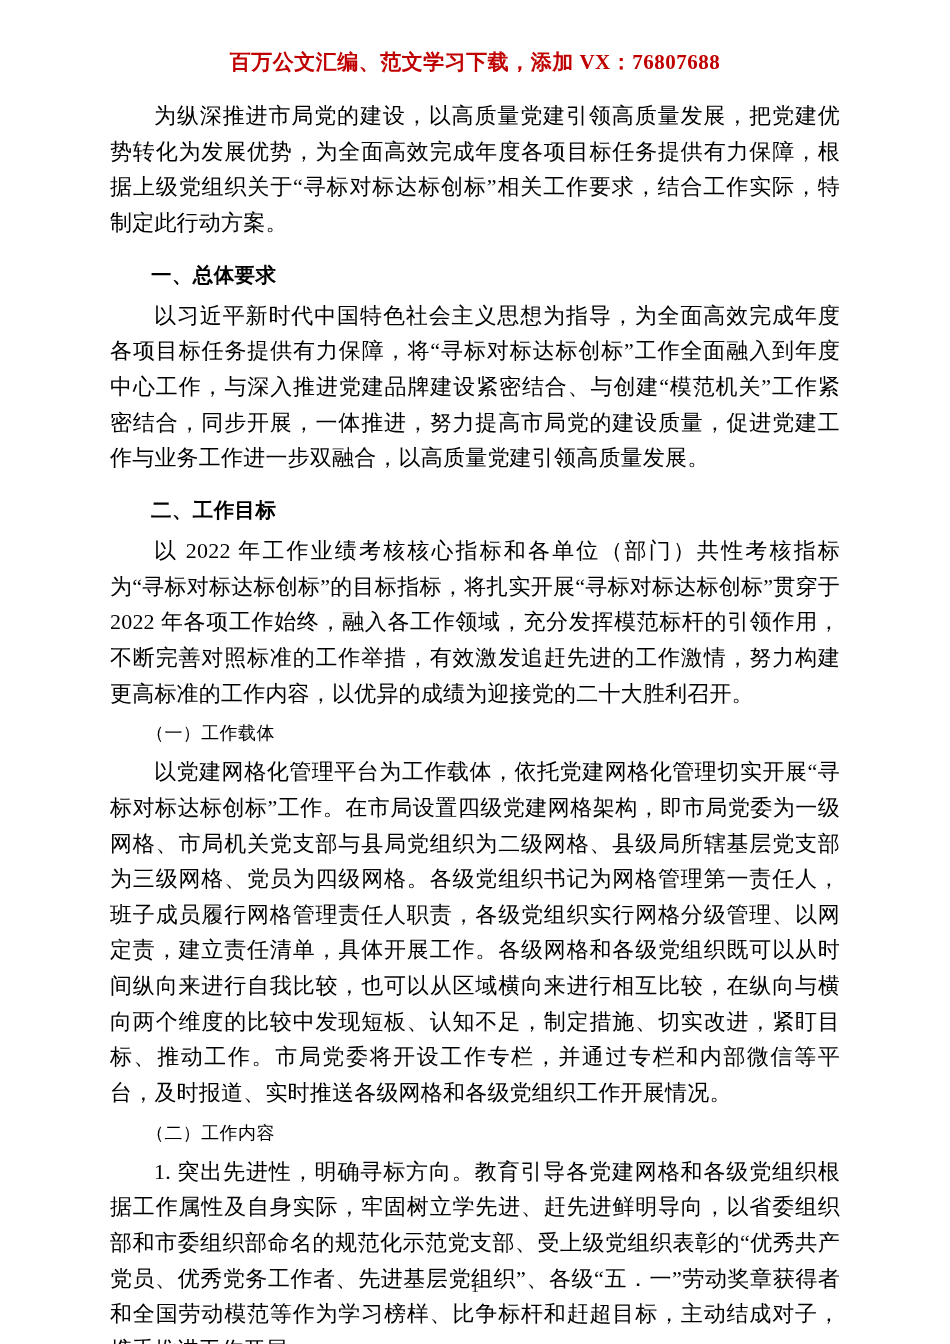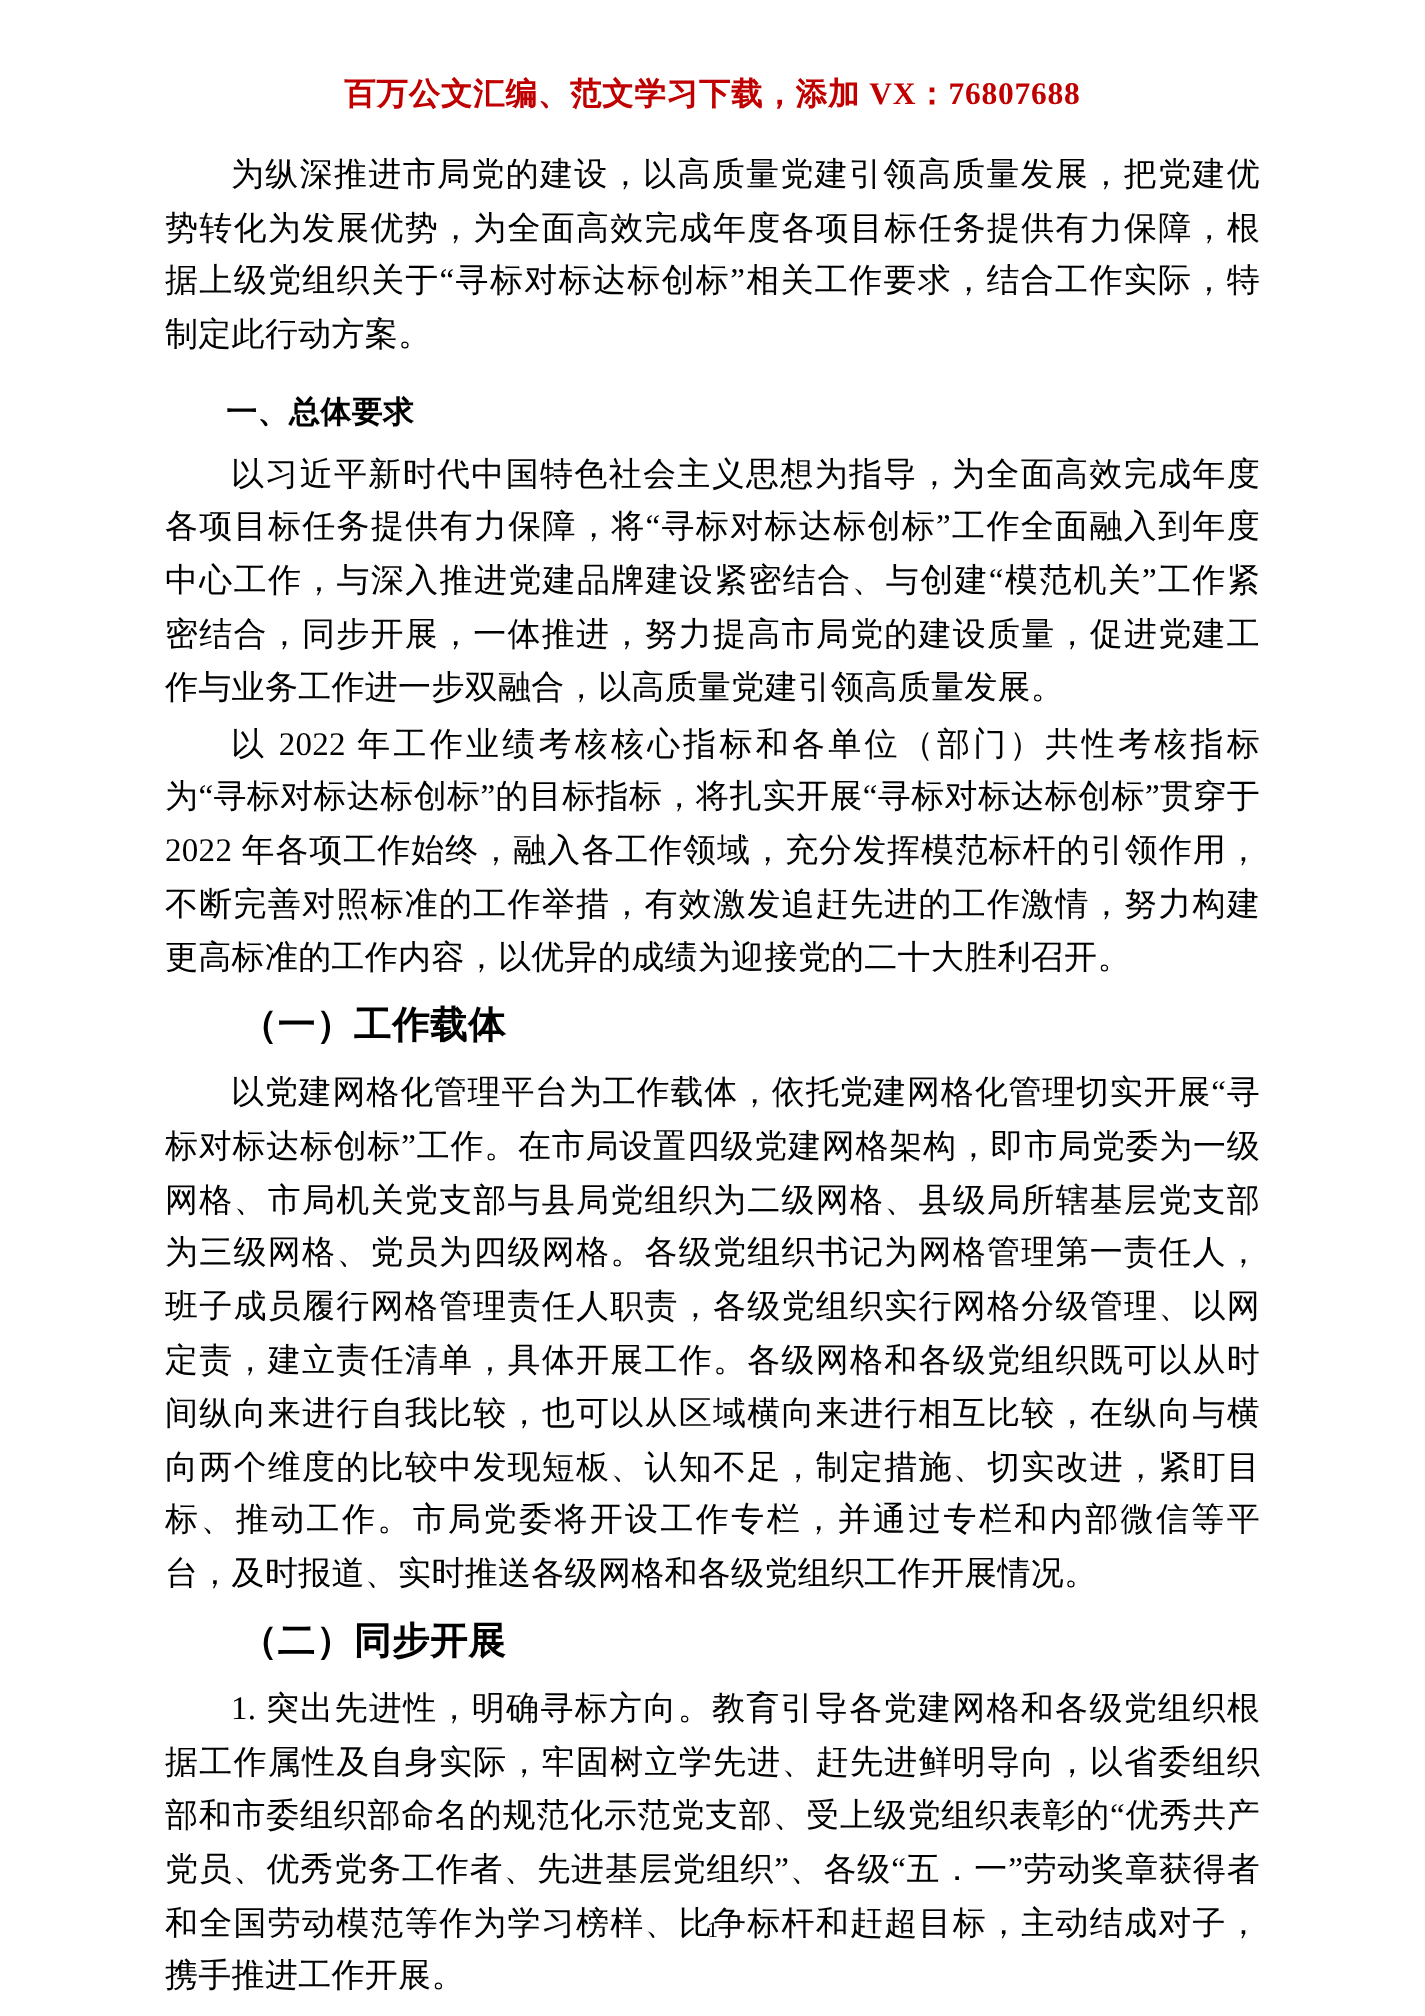--- a/index.html
+++ b/index.html
@@ -43,23 +43,23 @@
   }
   .heading {
     font-size: 20.5px;
     line-height: 1.62;
     font-weight: bold;
     margin: 18px 0 6px 0;
     text-indent: 2em;
     letter-spacing: 0.4px;
   }
   .subheading {
-    font-size: 25px;
+    font-size: 18px;
     line-height: 1.62;
-    font-weight: bold;
+    font-weight: normal;
     margin: 8px 0 6px 0;
     text-indent: 2em;
     letter-spacing: 0.4px;
   }
   .spacer-para {
     margin-bottom: 10px;
   }
   .page-number {
     position: absolute;
     bottom: 48px;
@@ -75,22 +75,23 @@
 <body>
 
 <div class="page">
 
   <div class="banner">百万公文汇编、范文学习下载，添加 VX：76807688</div>
 
   <div class="body-content">
     <p class="para">为纵深推进市局党的建设，以高质量党建引领高质量发展，把党建优势转化为发展优势，为全面高效完成年度各项目标任务提供有力保障，根据上级党组织关于“寻标对标达标创标”相关工作要求，结合工作实际，特制定此行动方案。</p>
     <p class="heading">一、总体要求</p>
     <p class="para">以习近平新时代中国特色社会主义思想为指导，为全面高效完成年度各项目标任务提供有力保障，将“寻标对标达标创标”工作全面融入到年度中心工作，与深入推进党建品牌建设紧密结合、与创建“模范机关”工作紧密结合，同步开展，一体推进，努力提高市局党的建设质量，促进党建工作与业务工作进一步双融合，以高质量党建引领高质量发展。</p>
+    <p class="heading">二、工作目标</p>
     <p class="para">以 2022 年工作业绩考核核心指标和各单位（部门）共性考核指标为“寻标对标达标创标”的目标指标，将扎实开展“寻标对标达标创标”贯穿于 2022 年各项工作始终，融入各工作领域，充分发挥模范标杆的引领作用，不断完善对照标准的工作举措，有效激发追赶先进的工作激情，努力构建更高标准的工作内容，以优异的成绩为迎接党的二十大胜利召开。</p>
     <p class="subheading">（一）工作载体</p>
     <p class="para">以党建网格化管理平台为工作载体，依托党建网格化管理切实开展“寻标对标达标创标”工作。在市局设置四级党建网格架构，即市局党委为一级网格、市局机关党支部与县局党组织为二级网格、县级局所辖基层党支部为三级网格、党员为四级网格。各级党组织书记为网格管理第一责任人，班子成员履行网格管理责任人职责，各级党组织实行网格分级管理、以网定责，建立责任清单，具体开展工作。各级网格和各级党组织既可以从时间纵向来进行自我比较，也可以从区域横向来进行相互比较，在纵向与横向两个维度的比较中发现短板、认知不足，制定措施、切实改进，紧盯目标、推动工作。市局党委将开设工作专栏，并通过专栏和内部微信等平台，及时报道、实时推送各级网格和各级党组织工作开展情况。</p>
-    <p class="subheading">（二）同步开展</p>
+    <p class="subheading">（二）工作内容</p>
     <p class="para spacer-para">1. 突出先进性，明确寻标方向。教育引导各党建网格和各级党组织根据工作属性及自身实际，牢固树立学先进、赶先进鲜明导向，以省委组织部和市委组织部命名的规范化示范党支部、受上级党组织表彰的“优秀共产党员、优秀党务工作者、先进基层党组织”、各级“五．一”劳动奖章获得者和全国劳动模范等作为学习榜样、比争标杆和赶超目标，主动结成对子，携手推进工作开展。</p>
     <p class="para">2. 突出可比性，补齐对标短板。可比性是活动的核心要义。紧紧依托党建四级网格模块，以各级网格为单位，强化岗位目标管理考核，组织各级党组织、党员干部比业绩、比实效、比贡献；树牢创先争优意识，夯基础、强弱项、补短板，立足本职岗位勇于担当、大胆作为。坚持学习经验、查找差距、取长补</p>
   </div>
 
   <div class="page-number">1</div>
 </div>
 
 </body></html>

